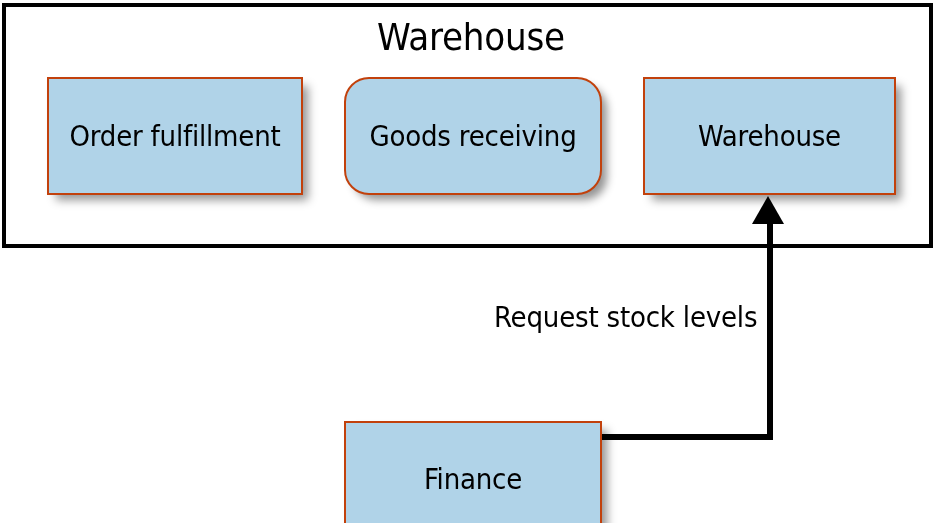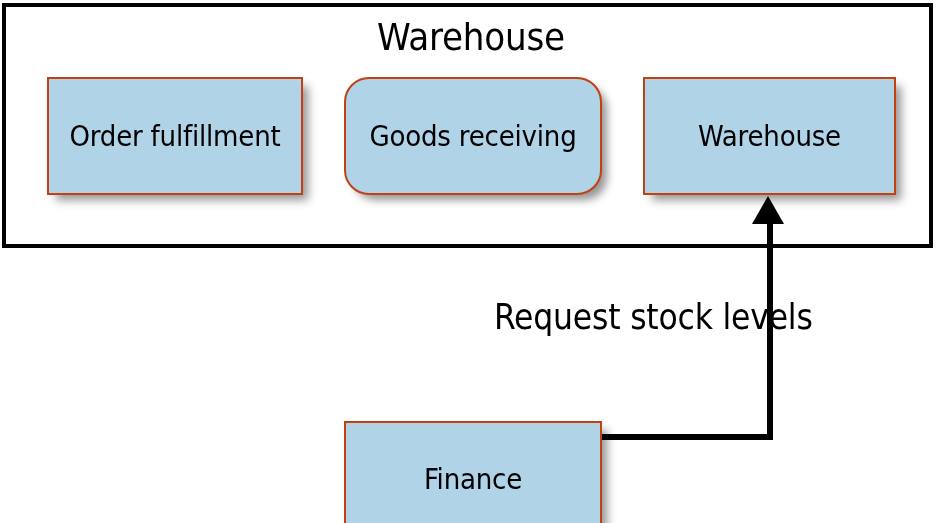--- a/index.html
+++ b/index.html
@@ -77,21 +77,21 @@
 
   
   .edge-label {
     position: absolute;
     left: 494px;
     top: 300px;
     width: 262px;
     text-align: center;
     font-family: "DejaVu Sans Condensed", "Liberation Sans Narrow", "Liberation Sans", sans-serif;
     font-stretch: condensed;
-    font-size: 35px;
+    font-size: 29px;
     line-height: 34px;
     color: #000000;
     white-space: nowrap;
     letter-spacing: -0.2px;
   }
 </style>
 </head>
 <body>
 
 <div id="canvas">

